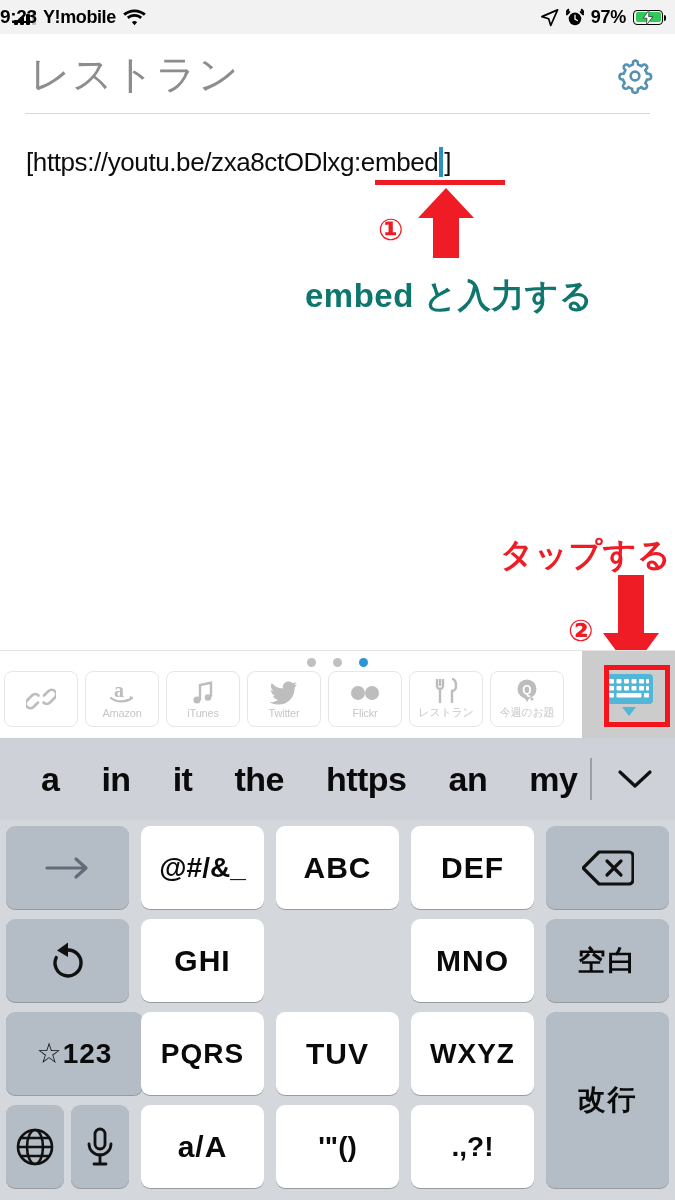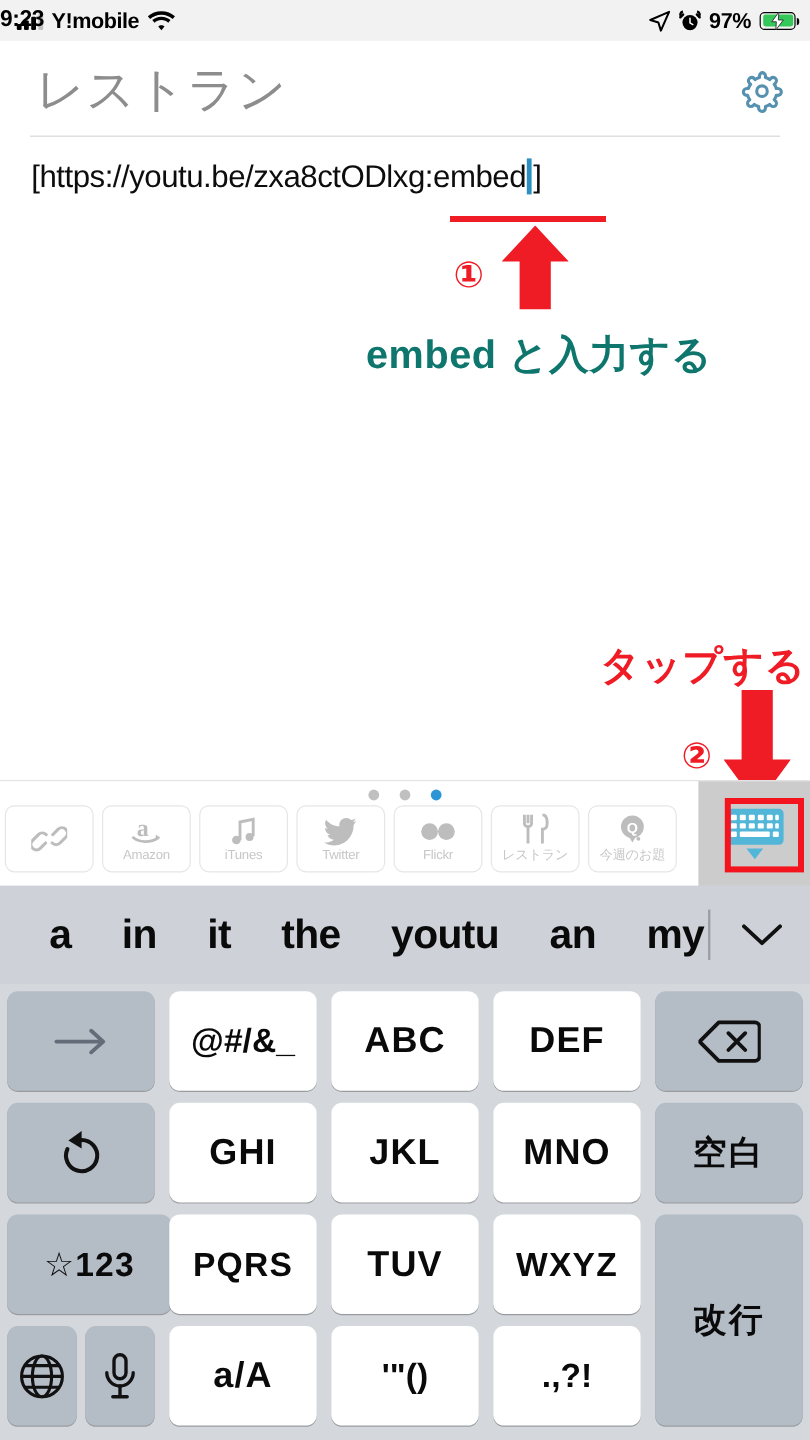--- a/index.html
+++ b/index.html
@@ -41,21 +41,21 @@
   
   .header { position:absolute; top:34px; left:0; width:675px; height:78px; }
   .page-title { position:absolute; left:30px; top:13px; font-size:40px;
                 color:#8d8d8d; font-weight:400; letter-spacing:1px; }
   .gear-btn { position:absolute; right:18px; top:20px; width:44px; height:44px; }
   .divider { position:absolute; top:113px; left:25px; width:625px; height:1px;
              background:#d8d8d8; }
 
   
   .body-area { position:absolute; top:120px; left:0; width:675px; }
-  .url-line { position:absolute; left:26px; top:12px; font-size:26px; color:#0d0d0d;
+  .url-line { position:absolute; left:26px; top:27px; font-size:26px; color:#0d0d0d;
               white-space:nowrap; letter-spacing:-0.4px;
               font-family:"Liberation Sans","DejaVu Sans",sans-serif; }
   .url-line .caret { display:inline-block; width:4px; height:30px;
                      background:#2b8fc0; vertical-align:-6px; margin:0 1px; }
   .red-underline { position:absolute; left:375px; top:60px; width:130px; height:5px;
                    background:#ef1b25; }
   .marker1 { position:absolute; left:378px; top:212px; font-size:30px;
              color:#ef1b25; font-weight:bold; }
   .arrow1 { position:absolute; left:418px; top:188px; width:56px; height:70px; }
   .caption1 { position:absolute; left:305px; top:274px; font-size:33px;
@@ -313,21 +313,21 @@
     </div>
   </div>
   <div class="kb-highlight"></div>
 
   <div class="sugg-bar">
     <div class="sugg">
       <b>a</b>
       <b>in</b>
       <b>it</b>
       <b>the</b>
-      <b>youtu</b>
+      <b>https</b>
       <b>an</b>
       <b>my</b>
     </div>
     <div class="sugg-divider"></div>
     <div class="sugg-caret">
       <span>
         <svg width="40" height="24" viewBox="0 0 40 24">
           <path d="M5 5 L20 19 L35 5" fill="none" stroke="#111" stroke-width="3.2" stroke-linecap="round" stroke-linejoin="round"></path>
         </svg>
       </span>
@@ -357,21 +357,20 @@
 
     <div class="key gray" style="left:6px; top:99px; width:123px; height:83px;">
       <span>
         <svg width="38" height="40" viewBox="0 0 38 40">
           <path d="M19 9a13 13 0 1 1-11.8 7.6" fill="none" stroke="#111" stroke-width="3.4" stroke-linecap="round"></path>
           <path d="M19 1.5 L19 16 L8 9.5 Z" fill="#111"></path>
         </svg>
       </span>
     </div>
     <div class="key white" style="left:141px; top:99px; width:123px; height:83px;">GHI</div>
-    <div class="key white" style="left:276px; top:99px; width:123px; height:83px;">JKL</div>
     <div class="key white" style="left:411px; top:99px; width:123px; height:83px;">MNO</div>
     <div class="key gray jp" style="left:546px; top:99px; width:123px; height:83px;">空白</div>
 
     <div class="key gray" style="left:6px; top:192px; width:137px; height:83px; font-size:28px;">☆123</div>
     <div class="key white" style="left:141px; top:192px; width:123px; height:83px; font-size:28px;">PQRS</div>
     <div class="key white" style="left:276px; top:192px; width:123px; height:83px;">TUV</div>
     <div class="key white" style="left:411px; top:192px; width:123px; height:83px; font-size:28px;">WXYZ</div>
     <div class="key gray jp" style="left:546px; top:192px; width:123px; height:176px;">改行</div>
 
     <div class="key gray" style="left:6px; top:285px; width:58px; height:83px;">

